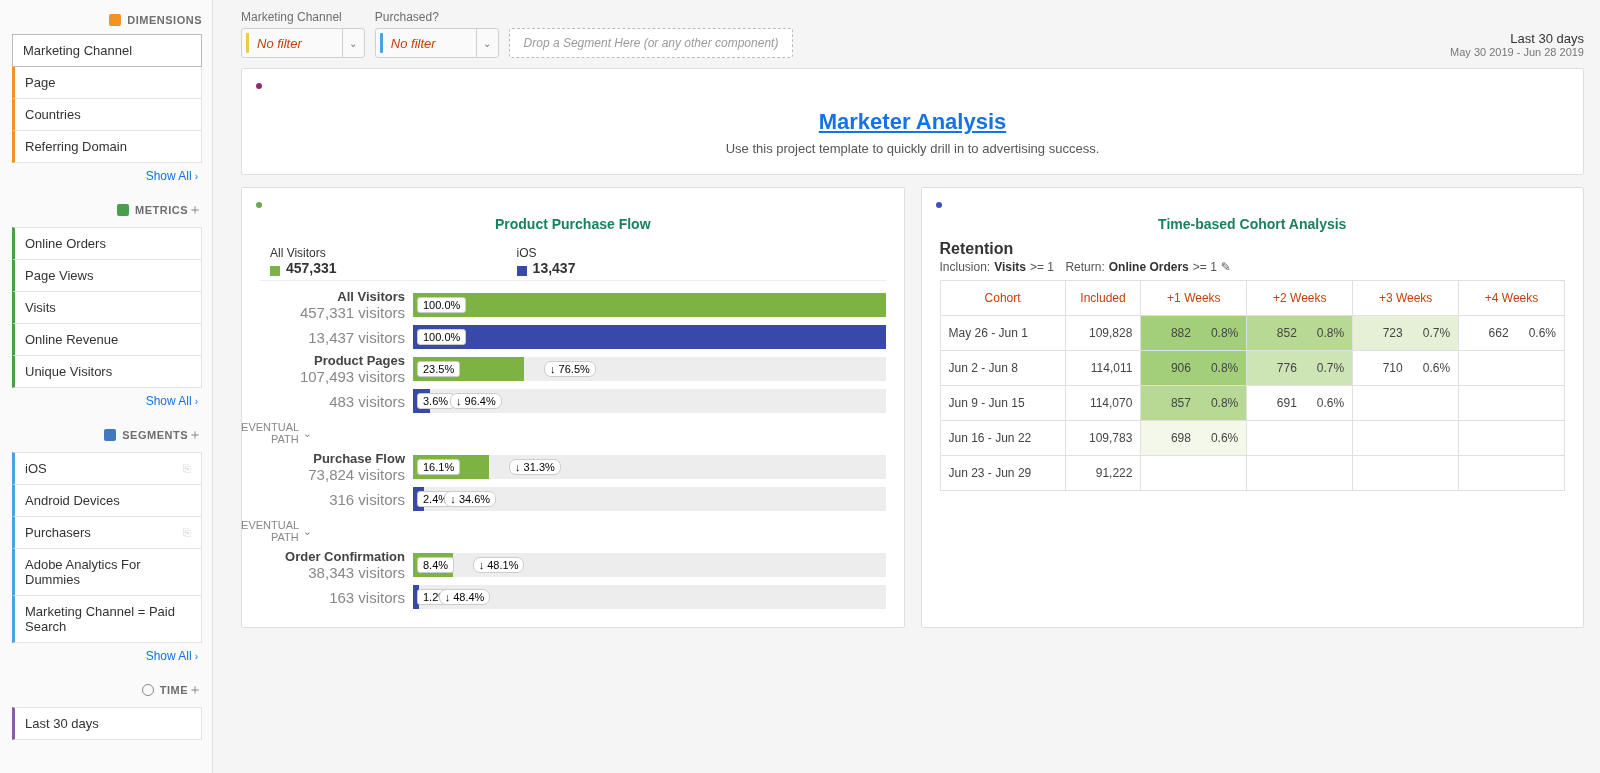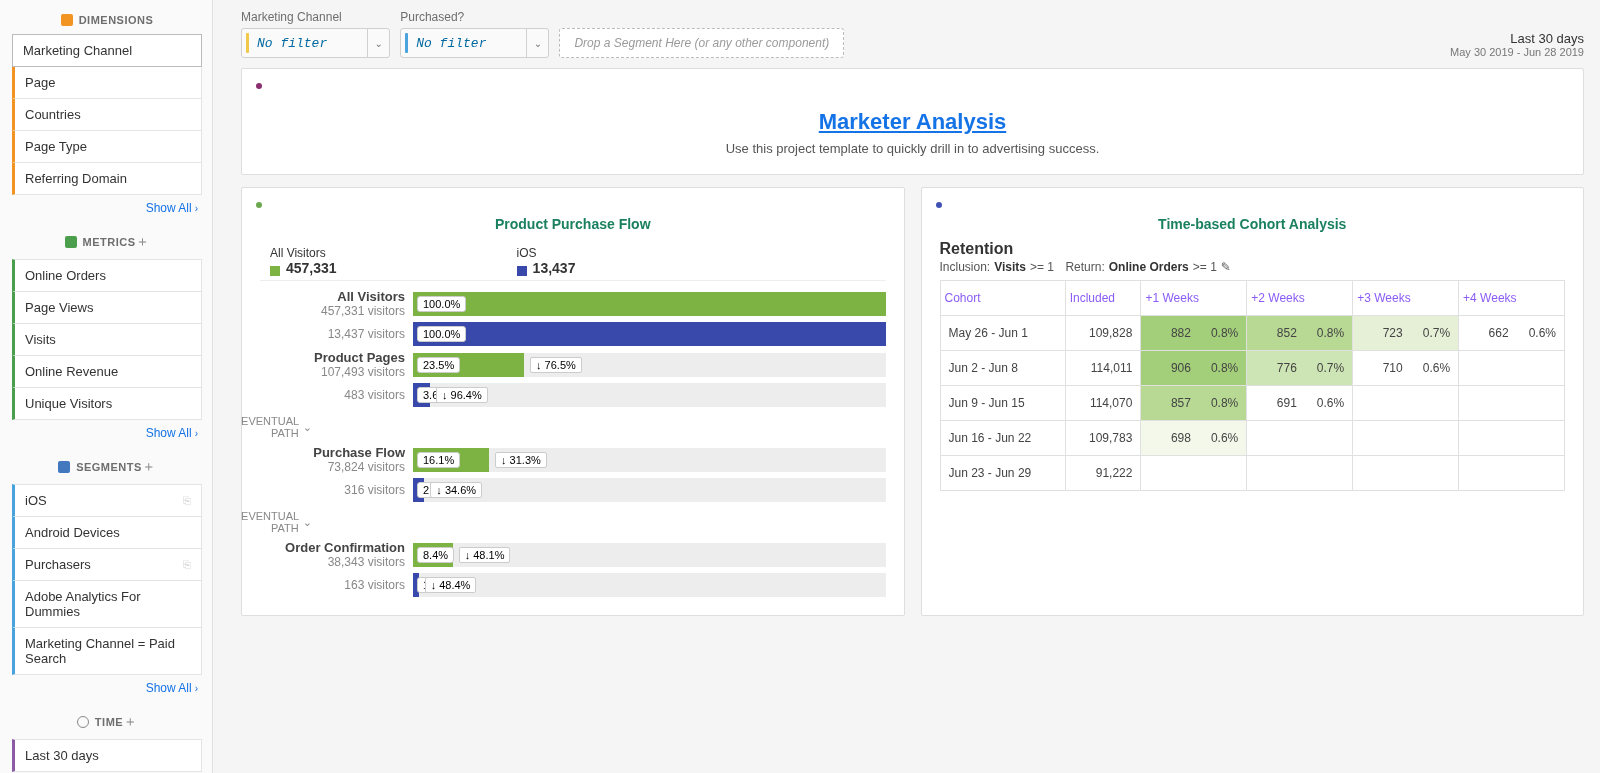--- a/index.html
+++ b/index.html
@@ -1,20 +1,20 @@
 <!DOCTYPE html>
 <html><head>
 <meta charset="utf-8">
 <style>
 * { box-sizing: border-box; margin: 0; padding: 0; font-family: -apple-system, BlinkMacSystemFont, "Segoe UI", Arial, sans-serif; }
 body { background: #f5f5f5; overflow-x: hidden; width: 1600px; height: 773px; position: relative; }
 .app { display: flex; height: 773px; }
 .sidebar { width: 213px; background: #fafafa; border-right: 1px solid #e1e1e1; padding: 10px 10px 0 12px; overflow: hidden; }
 .section { margin-bottom: 6px; }
-.section-header { display: flex; align-items: center; justify-content: center; padding: 4px 0; }
+.section-header { display: flex; align-items: center; justify-content: flex-end; padding: 4px 0; }
 .section-label { font-size: 11px; font-weight: 700; color: #6e6e6e; letter-spacing: 0.5px; display: flex; align-items: center; gap: 6px; }
 .icon-sq { width: 12px; height: 12px; display: inline-block; }
 .icon-dim { background: linear-gradient(#f29423,#f29423); border-radius: 2px; }
 .icon-met { background: #4b9e4b; border-radius: 2px; }
 .icon-seg { background: #4178be; border-radius: 2px; }
 .icon-time { width: 12px; height: 12px; border: 1.5px solid #888; border-radius: 50%; position: relative; }
 .plus { color: #888; font-size: 14px; font-weight: 400; cursor: pointer; }
 .item-list { margin-top: 4px; }
 .pill { background: #fff; border: 1px solid #e4e4e4; border-left: 3px solid #999; padding: 8px 10px; font-size: 13px; color: #333; margin-bottom: 0; display: flex; justify-content: space-between; align-items: center; cursor: pointer; }
 .pill + .pill { border-top: none; }
@@ -27,21 +27,21 @@
 .show-all { text-align: right; font-size: 12px; padding: 6px 4px 8px 0; }
 .show-all a { color: #1473e6; text-decoration: none; }
 .chev { font-size: 10px; color: #1473e6; margin-left: 3px; }
 
 .main { flex: 1; background: #f5f5f5; padding: 0 16px 0 28px; overflow: hidden; position: relative; }
 .filters-row { display: flex; gap: 10px; padding: 10px 0 10px 0; align-items: flex-end; position: relative; }
 .filter-group { display: flex; flex-direction: column; gap: 4px; }
 .filter-label { font-size: 12px; color: #6e6e6e; }
 .chip-select { display: flex; align-items: center; border: 1px solid #d0d0d0; border-radius: 3px; background: #fafafa; height: 30px; }
 .chip-bar { width: 3px; height: 20px; margin: 0 4px; border-radius: 1px; }
-.chip-text { font-size: 13px; font-style: italic; color: #0369a1; padding: 0 40px 0 4px; font-family: Liberation Mono, monospace; }
+.chip-text { font-size: 13px; font-style: italic; color: #c2410c; padding: 0 40px 0 4px; }
 .chip-caret { border-left: 1px solid #d0d0d0; width: 22px; height: 100%; display: flex; align-items: center; justify-content: center; color: #777; font-size: 10px; }
 .dropzone { border: 1px dashed #bbb; border-radius: 3px; height: 30px; display: flex; align-items: center; padding: 0 14px; font-size: 12px; font-style: italic; color: #9a9a9a; background: #fff; }
 .date-range { margin-left: auto; text-align: right; }
 .date-range .lbl { font-size: 13px; color: #333; }
 .date-range .sub { font-size: 11px; color: #777; }
 
 .panel { background: #fff; border: 1px solid #dedede; border-radius: 2px; margin-bottom: 12px; padding: 14px 18px; position: relative; }
 .panel-dot { width: 6px; height: 6px; border-radius: 50%; position: absolute; left: 14px; top: 14px; }
 .title-block { text-align: center; margin-top: 26px; }
 .title-link { font-size: 22px; font-weight: 700; color: #1473e6; text-decoration: underline; }
@@ -55,37 +55,37 @@
 .flow-leg-item { font-size: 12px; color: #333; }
 .flow-leg-val { font-size: 14px; font-weight: 700; display: flex; align-items: flex-end; gap: 6px; }
 .sq { width: 10px; height: 10px; display: inline-block; }
 .sq.green { background: #7cb342; }
 .sq.blue { background: #3949ab; }
 
 .flow-body { padding-top: 8px; }
 .flow-row { display: flex; align-items: center; margin-bottom: 4px; gap: 8px; }
 .flow-label-col { width: 145px; text-align: right; font-size: 12px; color: #444; }
 .flow-label-col .bold { font-weight: 700; font-size: 13px; }
-.flow-label-col .sub { font-size: 12px; color: #888; }
+.flow-label-col .sub { font-size: 15px; color: #888; }
 .flow-bar-col { flex: 1; }
 .bar-track { background: #ededed; height: 24px; position: relative; display: flex; align-items: center; }
 .bar-fill { height: 100%; display: flex; align-items: center; }
 .bar-fill.green { background: #7cb342; }
 .bar-fill.blue { background: #3949ab; }
 .bar-badge { background: #fff; border: 1px solid #ccc; border-radius: 3px; font-size: 11px; padding: 1px 5px; margin-left: 4px; white-space: nowrap; }
-.drop-badge { background: #fff; border: 1px solid #ccc; border-radius: 2px; font-size: 11px; padding: 1px 5px; margin-left: 6px; display: inline-flex; align-items: center; gap: 2px; }
+.drop-badge { background: #fff; border: 1px solid #ccc; border-radius: 7px; font-size: 11px; padding: 1px 5px; margin-left: 20px; display: inline-flex; align-items: center; gap: 2px; }
 .eventual { text-align: right; font-size: 11px; color: #888; padding-right: 340px; margin: 8px 0 6px; display: flex; justify-content: flex-end; gap: 4px; align-items: center; width: 392px; }
 
 .retention-head { font-size: 16px; font-weight: 700; color: #333; margin-top: 6px; }
 .retention-sub { font-size: 12px; color: #555; margin-top: 2px; margin-bottom: 6px; display: flex; align-items: center; gap: 4px; }
 .retention-sub b { color: #333; }
 .edit-ico { color: #555; cursor: pointer; }
 
 .cohort-table { width: 100%; border-collapse: collapse; font-size: 12px; }
-.cohort-table th { text-align: left; font-weight: 400; color: #8b5cf6; border: 1px solid #e0e0e0; padding: 10px 4px; background: #fff; }
+.cohort-table th { text-align: center; font-weight: 400; color: #c2410c; border: 1px solid #e0e0e0; padding: 10px 4px; background: #fff; }
 .cohort-table td { border: 1px solid #e0e0e0; padding: 10px 8px; text-align: right; color: #444; }
 .cohort-table td:first-child { text-align: left; }
 .cohort-table td.inc { text-align: right; }
 .cell-val { display: inline-flex; gap: 20px; justify-content: flex-end; width: 100%; }
 .heat-a { background: #a4cf7a; }
 .heat-b { background: #b8d994; }
 .heat-c { background: #cde4b4; }
 .heat-d { background: #e6f0d6; }
 .heat-e { background: #f3f8ea; }
 </style>
@@ -100,21 +100,20 @@
       <div class="section-header">
         <div class="section-label">
             <span class="icon-sq icon-dim"></span>
             <span>DIMENSIONS</span>
           </div>
       </div>
       <div class="item-list" id="dim-list">
           <div class="pill selected">Marketing Channel</div>
           <div class="pill">Page</div>
           <div class="pill">Countries</div>
-          <div class="pill">Page Type</div>
           <div class="pill">Referring Domain</div>
         </div>
       <div class="show-all"><a href="#"><span>Show All</span><span class="chev">›</span></a></div>
     </div>
 
     <div class="section met">
       <div class="section-header">
         <div class="section-label">
             <span class="icon-sq icon-met"></span>
             <span>METRICS</span>

